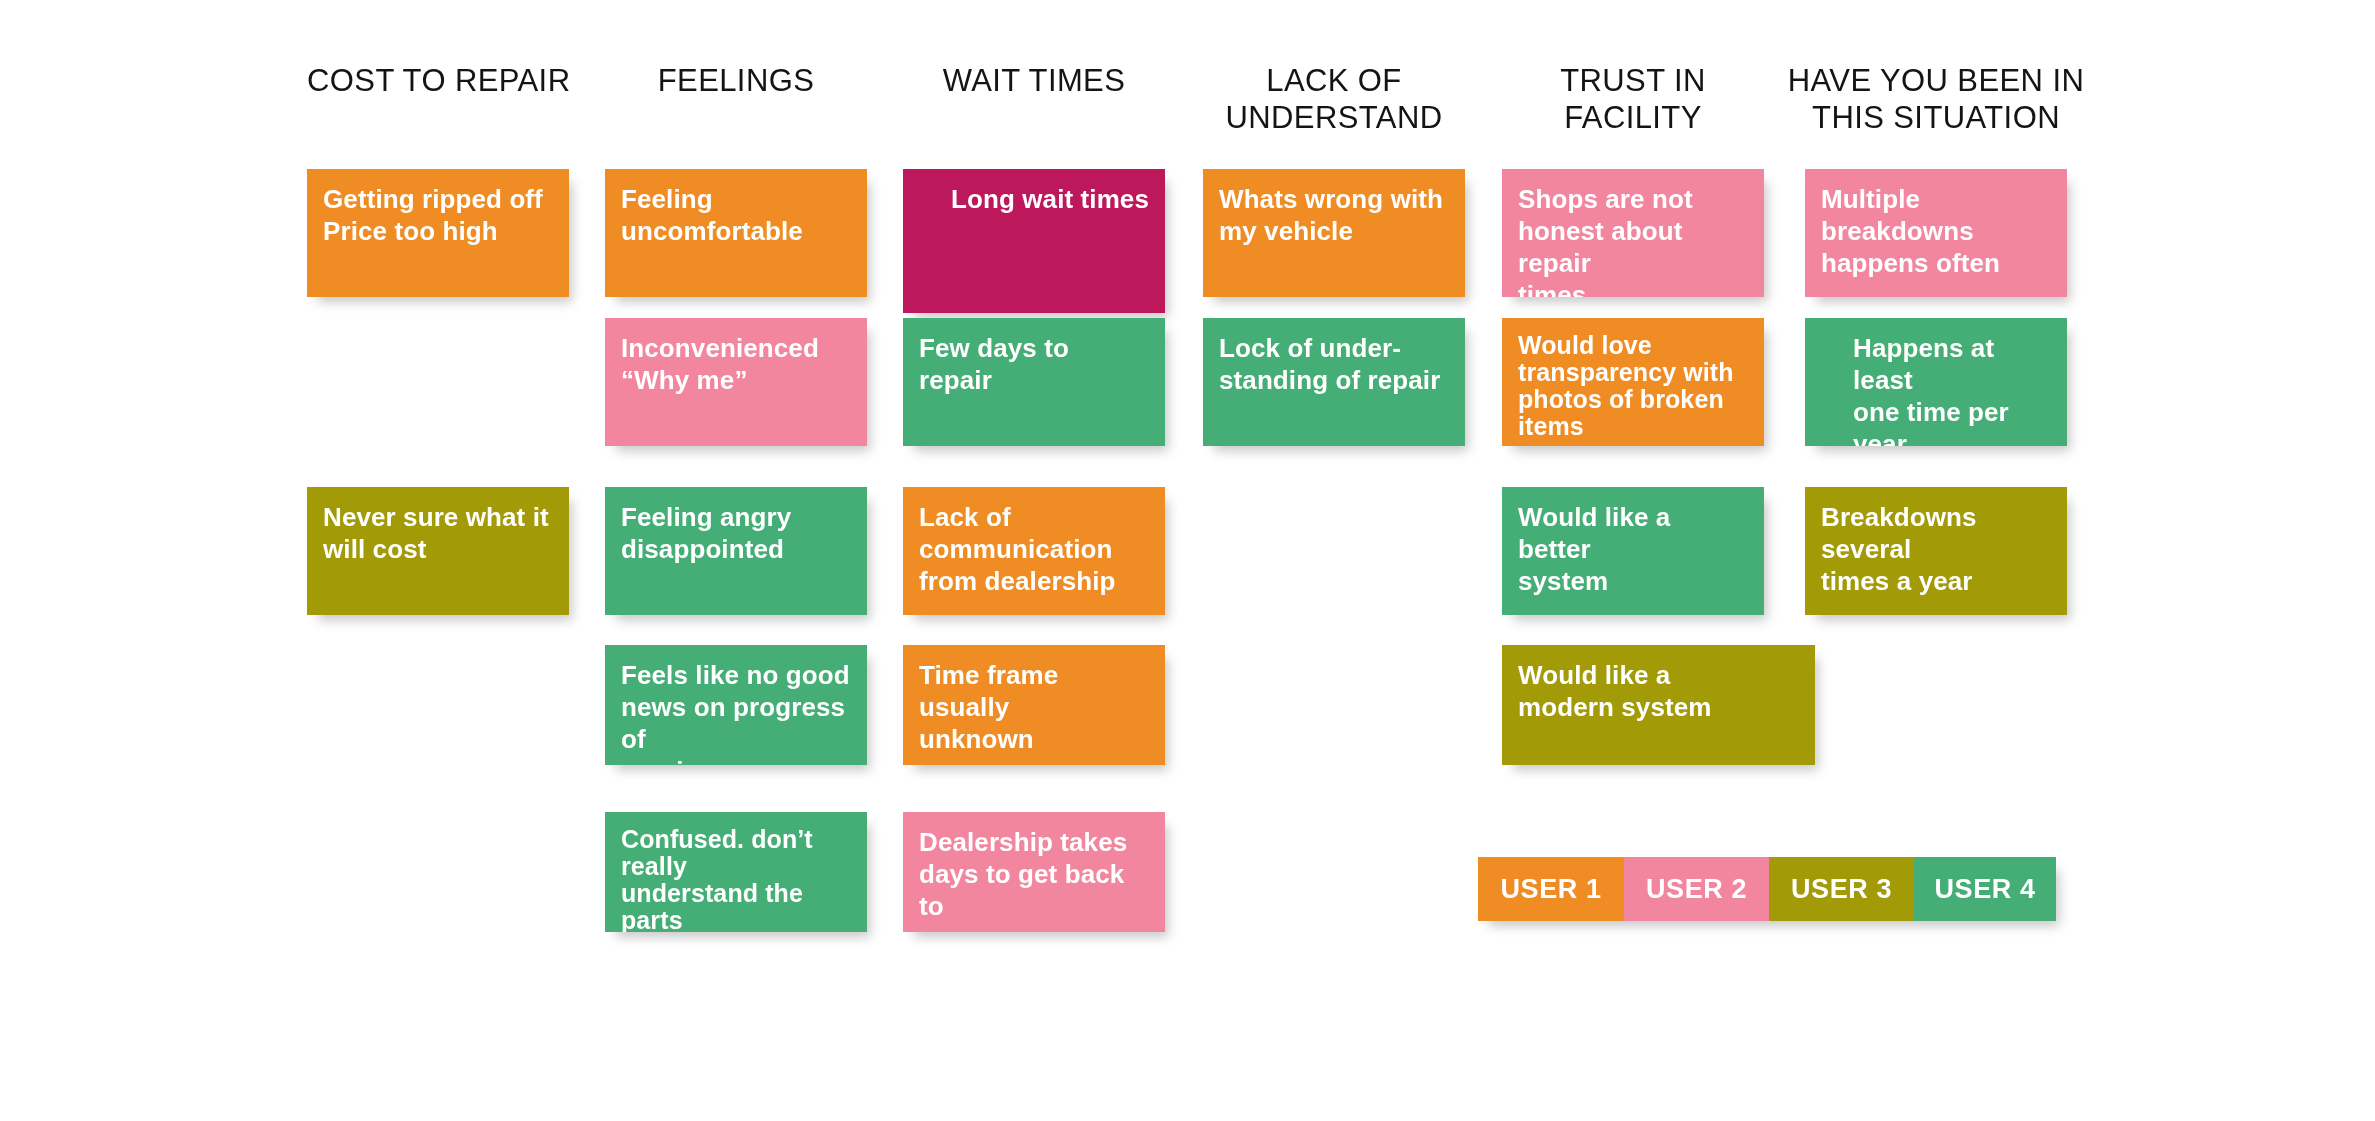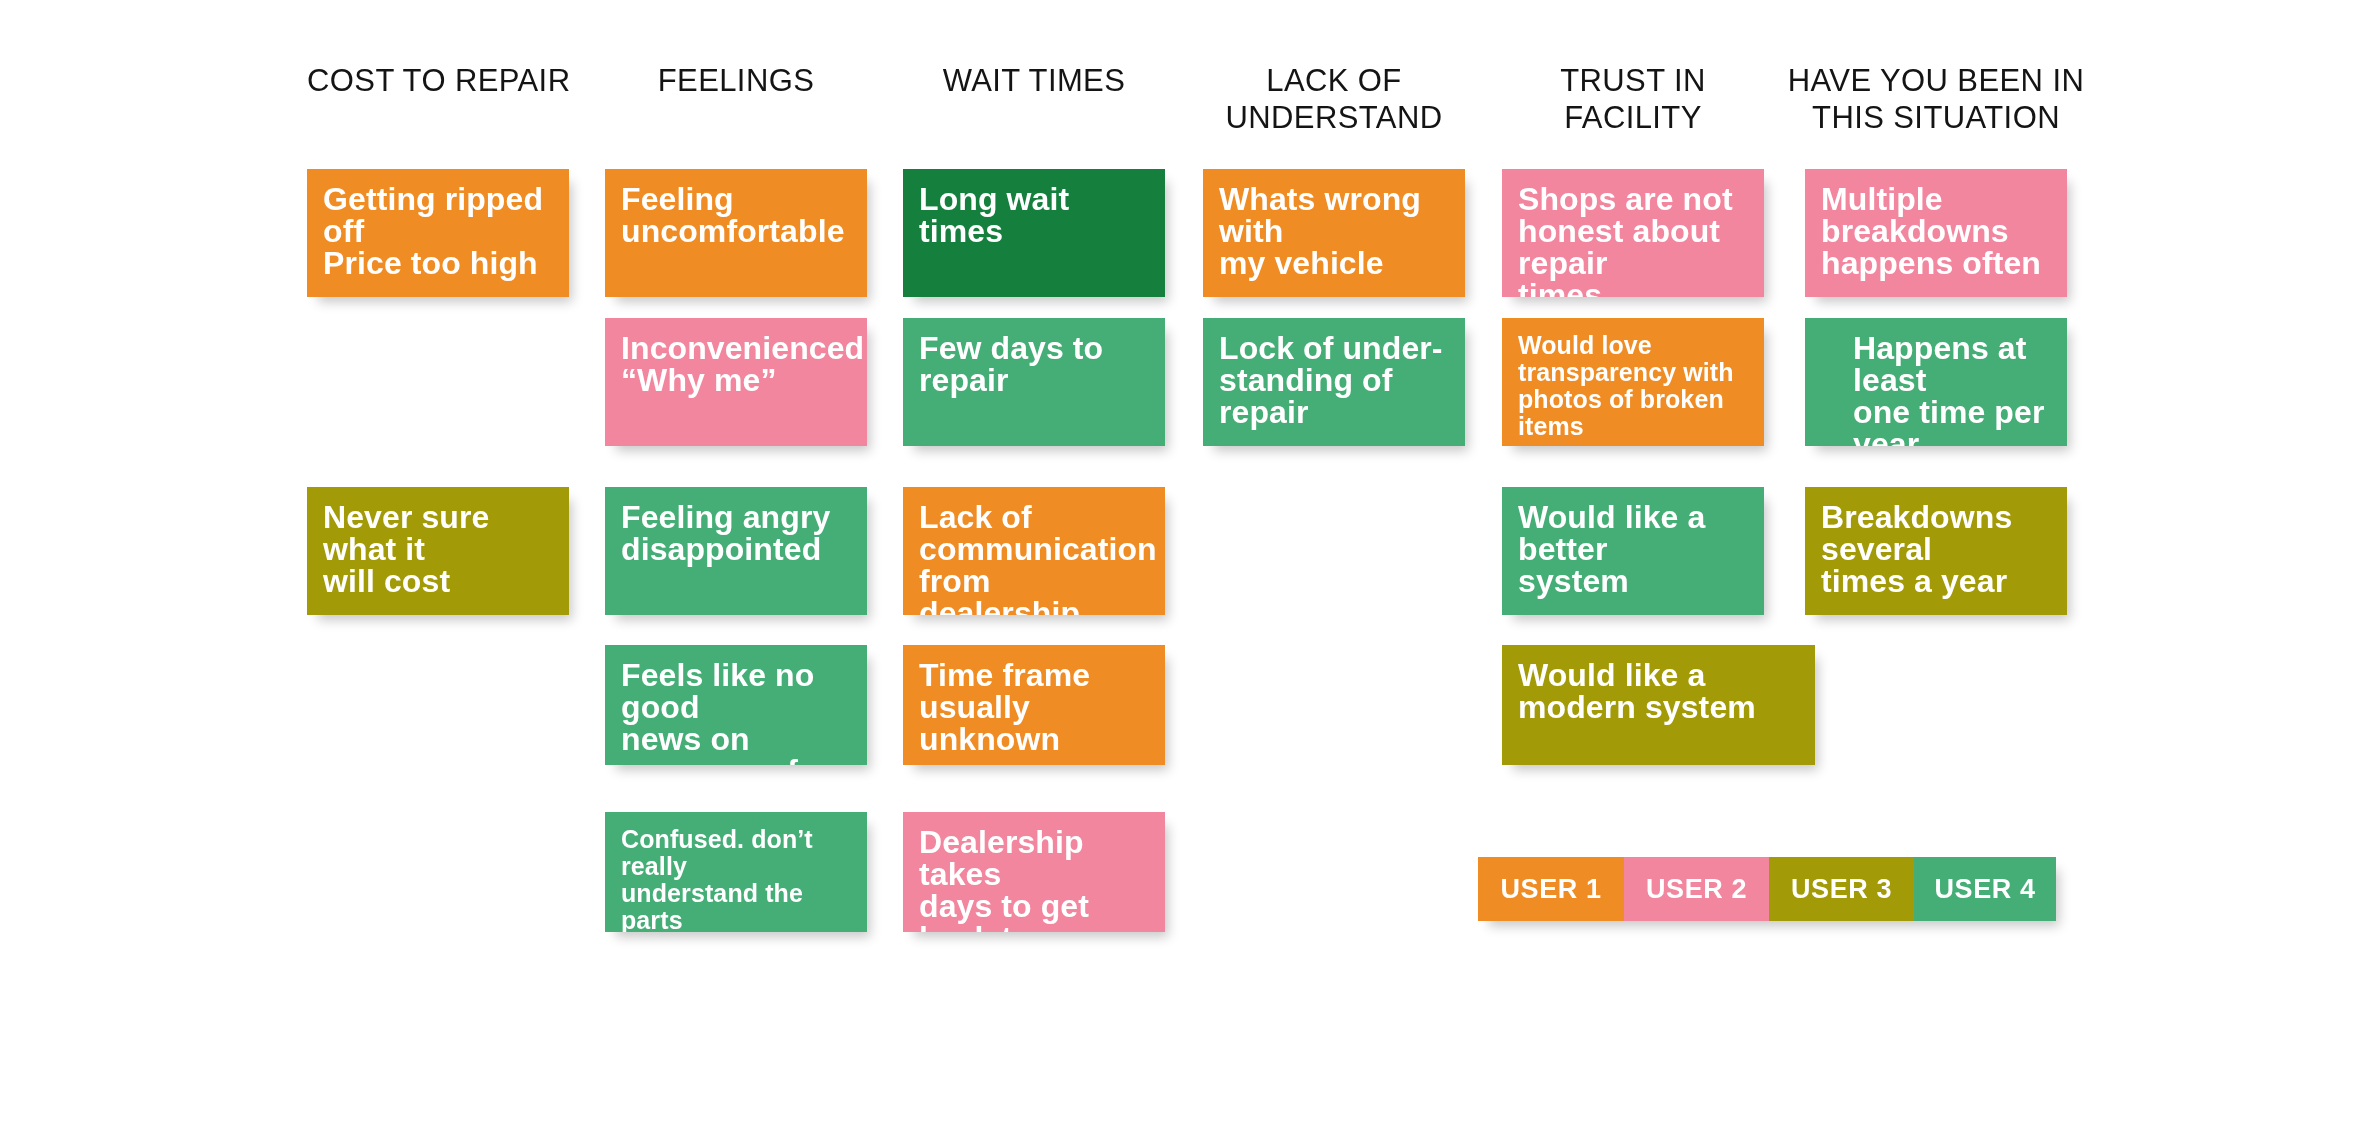--- a/index.html
+++ b/index.html
@@ -39,21 +39,21 @@
   .col-header .hl { display: block; white-space: nowrap; }
 
   
   .note {
     position: absolute;
     box-sizing: border-box;
     padding: 14px 16px 10px 16px;
     color: #ffffff;
     font-family: "Liberation Sans", sans-serif;
     font-weight: 700;
-    font-size: 32px;
+    font-size: 26px;
     line-height: 32px;
     letter-spacing: 0.1px;
     box-shadow: 7px 9px 11px -4px rgba(0,0,0,0.22);
     overflow: hidden;
     white-space: pre-line;
   }
   .note.tight { line-height: 27px; font-size: 25px; }
 
   
   #legend {
@@ -107,21 +107,21 @@
     <div class="note" style="left: 605px; top: 318px; width: 262px; height: 128px; background: rgb(242, 134, 158);">Inconvenienced
 “Why me”</div>
     <div class="note" style="left: 605px; top: 487px; width: 262px; height: 128px; background: rgb(69, 174, 118);">Feeling angry
 disappointed</div>
     <div class="note" style="left: 605px; top: 645px; width: 262px; height: 120px; background: rgb(69, 174, 118);">Feels like no good
 news on progress of
 repair</div>
     <div class="note tight" style="left: 605px; top: 812px; width: 262px; height: 120px; background: rgb(69, 174, 118);">Confused. don’t really
 understand  the parts
 and how they work</div>
-    <div class="note" style="left: 903px; top: 169px; width: 262px; height: 128px; background: #15803d;">Long wait times</div>
+    <div class="note" style="left: 903px; top: 169px; width: 262px; height: 144px; background: #be185d; text-align: right;">Long wait times</div>
     <div class="note" style="left: 903px; top: 318px; width: 262px; height: 128px; background: rgb(69, 174, 118);">Few days to repair</div>
     <div class="note" style="left: 903px; top: 487px; width: 262px; height: 128px; background: rgb(240, 140, 36);">Lack of
 communication
 from dealership</div>
     <div class="note" style="left: 903px; top: 645px; width: 262px; height: 120px; background: rgb(240, 140, 36);">Time frame usually
 unknown</div>
     <div class="note" style="left: 903px; top: 812px; width: 262px; height: 120px; background: rgb(242, 134, 158);">Dealership takes
 days to get back to
 you</div>
     <div class="note" style="left: 1203px; top: 169px; width: 262px; height: 128px; background: rgb(240, 140, 36);">Whats wrong with

